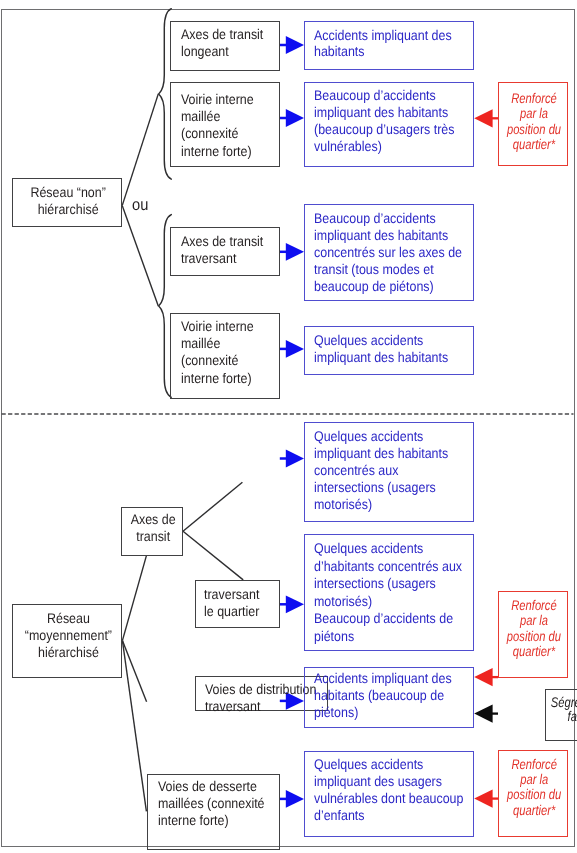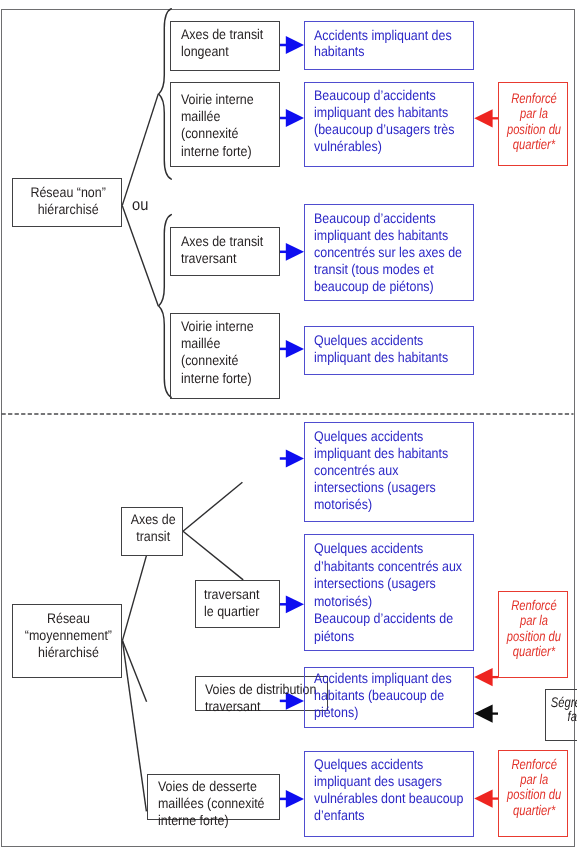--- a/index.html
+++ b/index.html
@@ -158,21 +158,21 @@
 transit</span>
   </div>
   <div class="box bk" style="left:194.6px;top:580.1px;width:85.4px;height:47.9px;">
     <span class="cell tblk" style="left:8.90px;top:4.53px;line-height:17.0px;">traversant
 le quartier</span>
   </div>
   <div class="box bk" style="left:147.2px;top:676.2px;width:132.8px;height:35px;margin-left:48px;">
     <span class="cell tblk" style="left:8.60px;top:3.98px;line-height:16.9px;">Voies de distribution
 traversant</span>
   </div>
-  <div class="box bk" style="left:147.2px;top:773.8px;width:132.8px;height:46px;">
+  <div class="box bk" style="left:147.2px;top:773.8px;width:132.8px;height:76px;">
     <span class="cell tblk" style="left:10.20px;top:3.48px;line-height:16.9px;">Voies de desserte
 maillées (connexité
 interne forte)</span>
   </div>
   <div class="box bl" style="left:304.0px;top:422.0px;width:169.6px;height:100.2px;">
     <span class="cell tblue" style="left:9.20px;top:4.98px;line-height:16.9px;">Quelques accidents
 impliquant des habitants
 concentrés aux
 intersections (usagers
 motorisés)</span>

